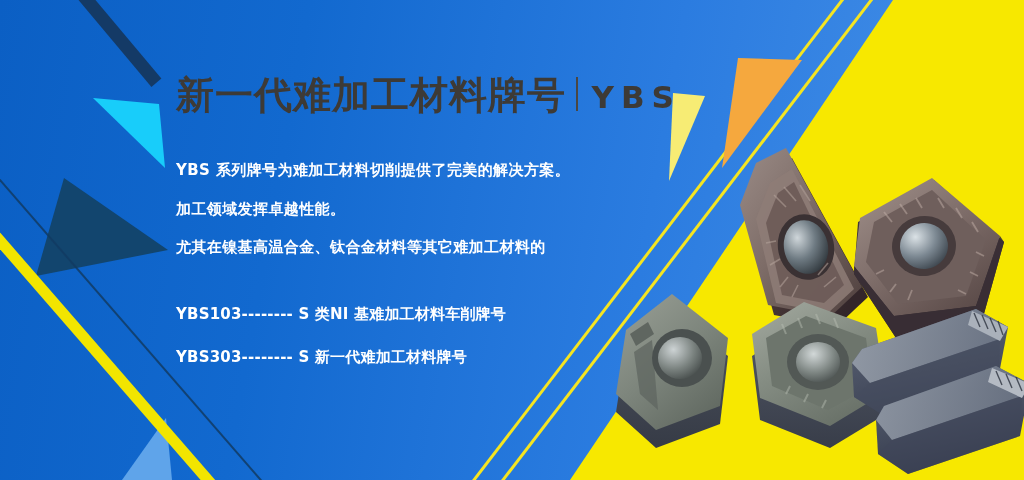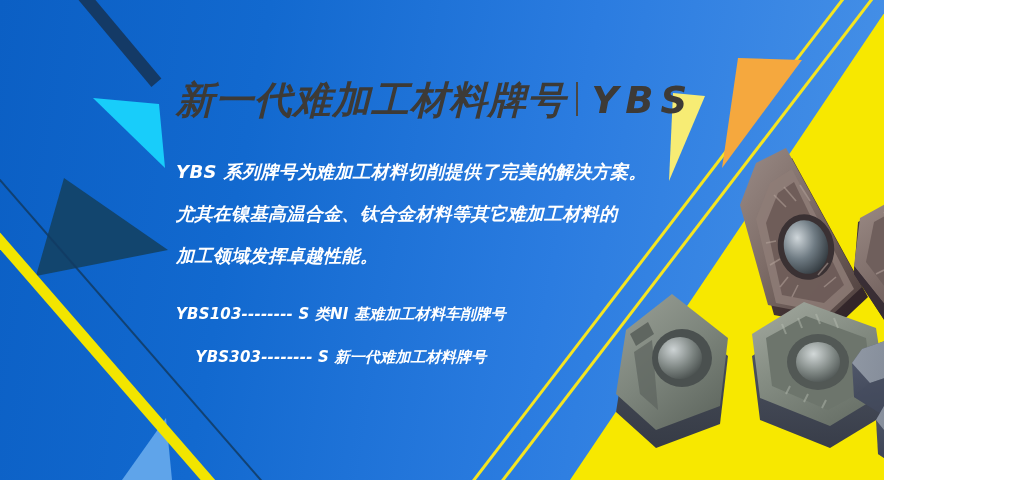--- a/index.html
+++ b/index.html
@@ -1,25 +1,24 @@
 <!DOCTYPE html>
 <html><head>
 <meta charset="utf-8">
 <title>YBS Banner</title>
 <style>
   html,body{margin:0;padding:0;background:#fff;}
   body{font-family:"Liberation Sans","DejaVu Sans",sans-serif;}
 
   #banner{
     position:relative;
-    width:884px;
+    width:1024px;
     height:480px;
     overflow:hidden;
     background:linear-gradient(100deg,#0b5fc4 0%,#1269cf 28%,#2b7ce0 62%,#4a93e8 100%);
-    font-style:italic;
   }
 
   
   .yellow-wedge{
     position:absolute; inset:0;
     background:#f7e800;
     clip-path:polygon(893px 0, 1024px 0, 1024px 480px, 570px 480px);
   }
   
   .thin-line{
@@ -96,35 +95,35 @@
     white-space:nowrap;
     font-family:"DejaVu Sans","Liberation Sans",sans-serif;
   }
   .headline .divider{
     display:inline-block;
     width:1.5px; height:34px;
     background:#4a4743;
     margin:0 14px 0 10px;
     position:relative; top:3px;
   }
-  .headline .ybs{ font-size:37px; letter-spacing:7px; font-weight:600;margin-top:11px; }
+  .headline .ybs{ font-size:31px; letter-spacing:7px; font-weight:600;margin-top:11px; }
 
   .para{ position:absolute; top:162px; left:0; width:520px; }
   .para p{
     margin:0 0 22px 0;
     color:#ffffff;
-    font-size:18px;
+    font-size:15px;
     font-weight:600;
     letter-spacing:.4px;
     line-height:1.1;
     white-space:nowrap;
     font-family:"DejaVu Sans","Liberation Sans",sans-serif;
   }
 
-  .grades{ position:absolute; top:305px; left:0;text-align:center; }
+  .grades{ position:absolute; top:305px; left:0; }
   .grades p{
     margin:0 0 24px 0;
     color:#ffffff;
     font-size:15px;
     font-weight:700;
     letter-spacing:.2px;
     white-space:nowrap;
     font-family:"DejaVu Sans","Liberation Sans",sans-serif;
   }
 
@@ -154,22 +153,22 @@
   <div class="content">
 
     <div class="headline">
       <span>新一代难加工材料牌号</span>
       <span class="divider"></span>
       <span class="ybs">YBS</span>
     </div>
 
     <div class="para">
       <p>YBS 系列牌号为难加工材料切削提供了完美的解决方案。</p>
+      <p>加工领域发挥卓越性能。</p>
       <p>尤其在镍基高温合金、钛合金材料等其它难加工材料的</p>
-      <p>加工领域发挥卓越性能。</p>
     </div>
 
     <div class="grades">
       <p>YBS103-------- S 类NI 基难加工材料车削牌号</p>
       <p>YBS303-------- S 新一代难加工材料牌号</p>
     </div>
   </div>
 
   <div class="product-area">
 

